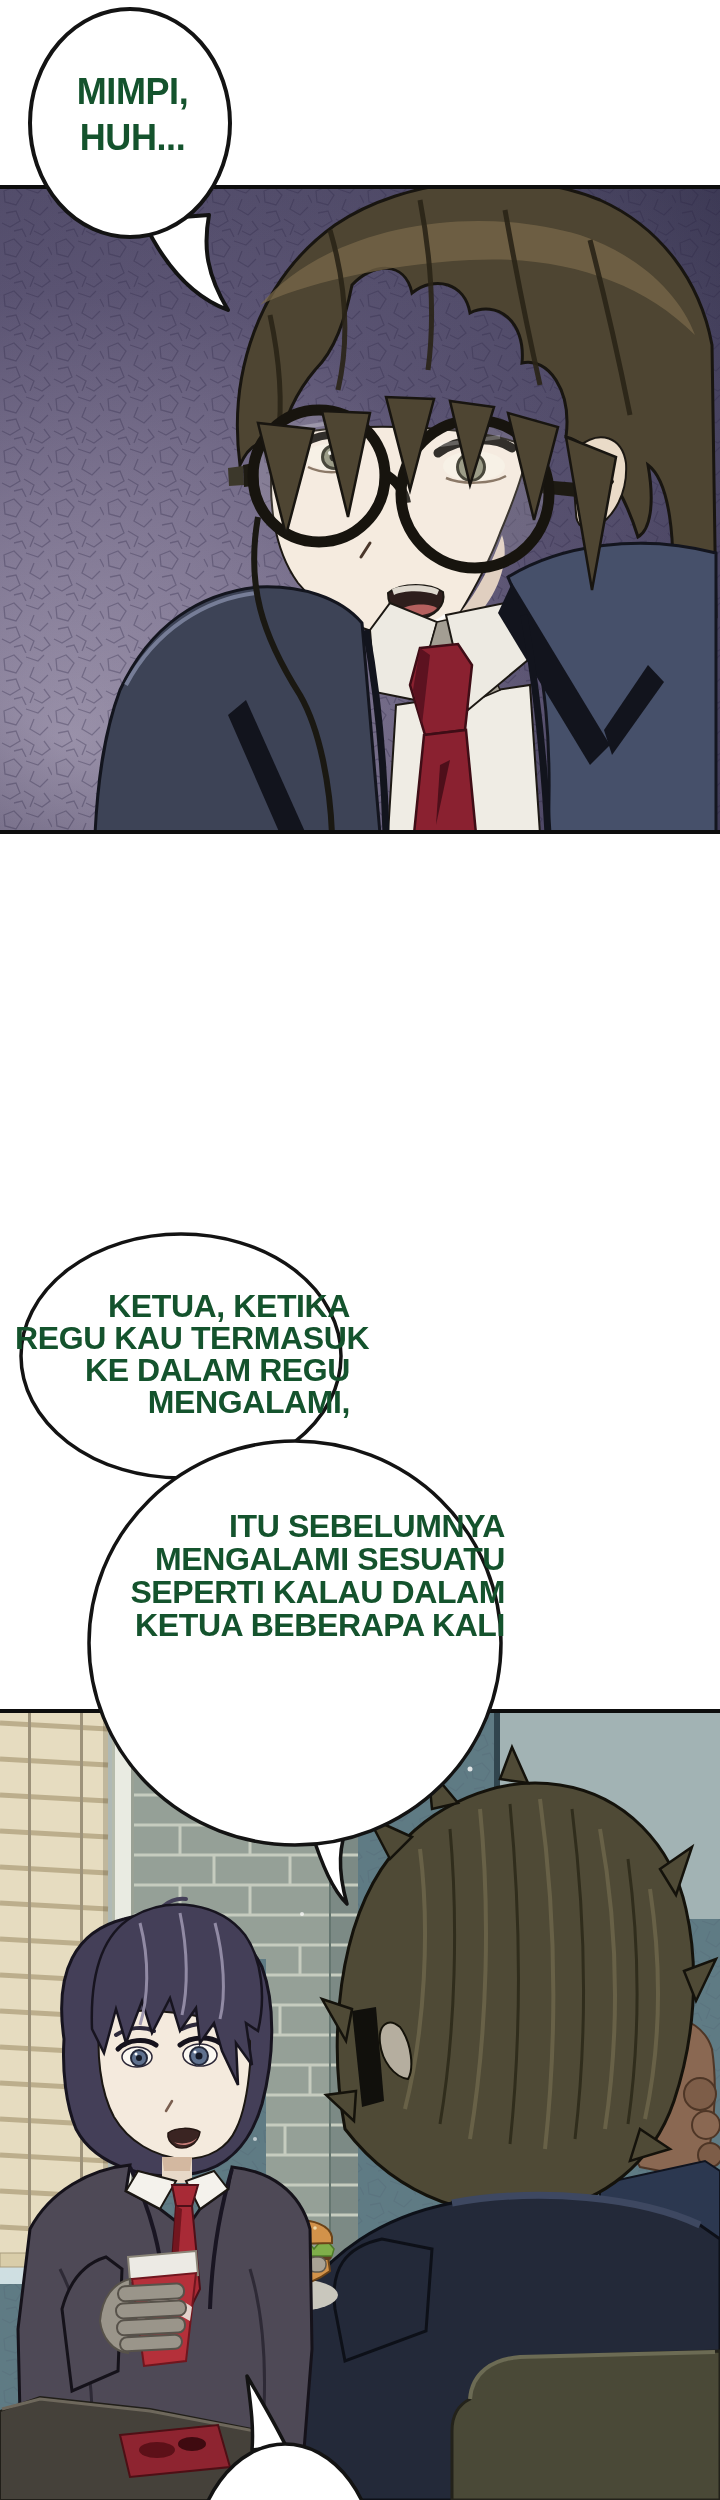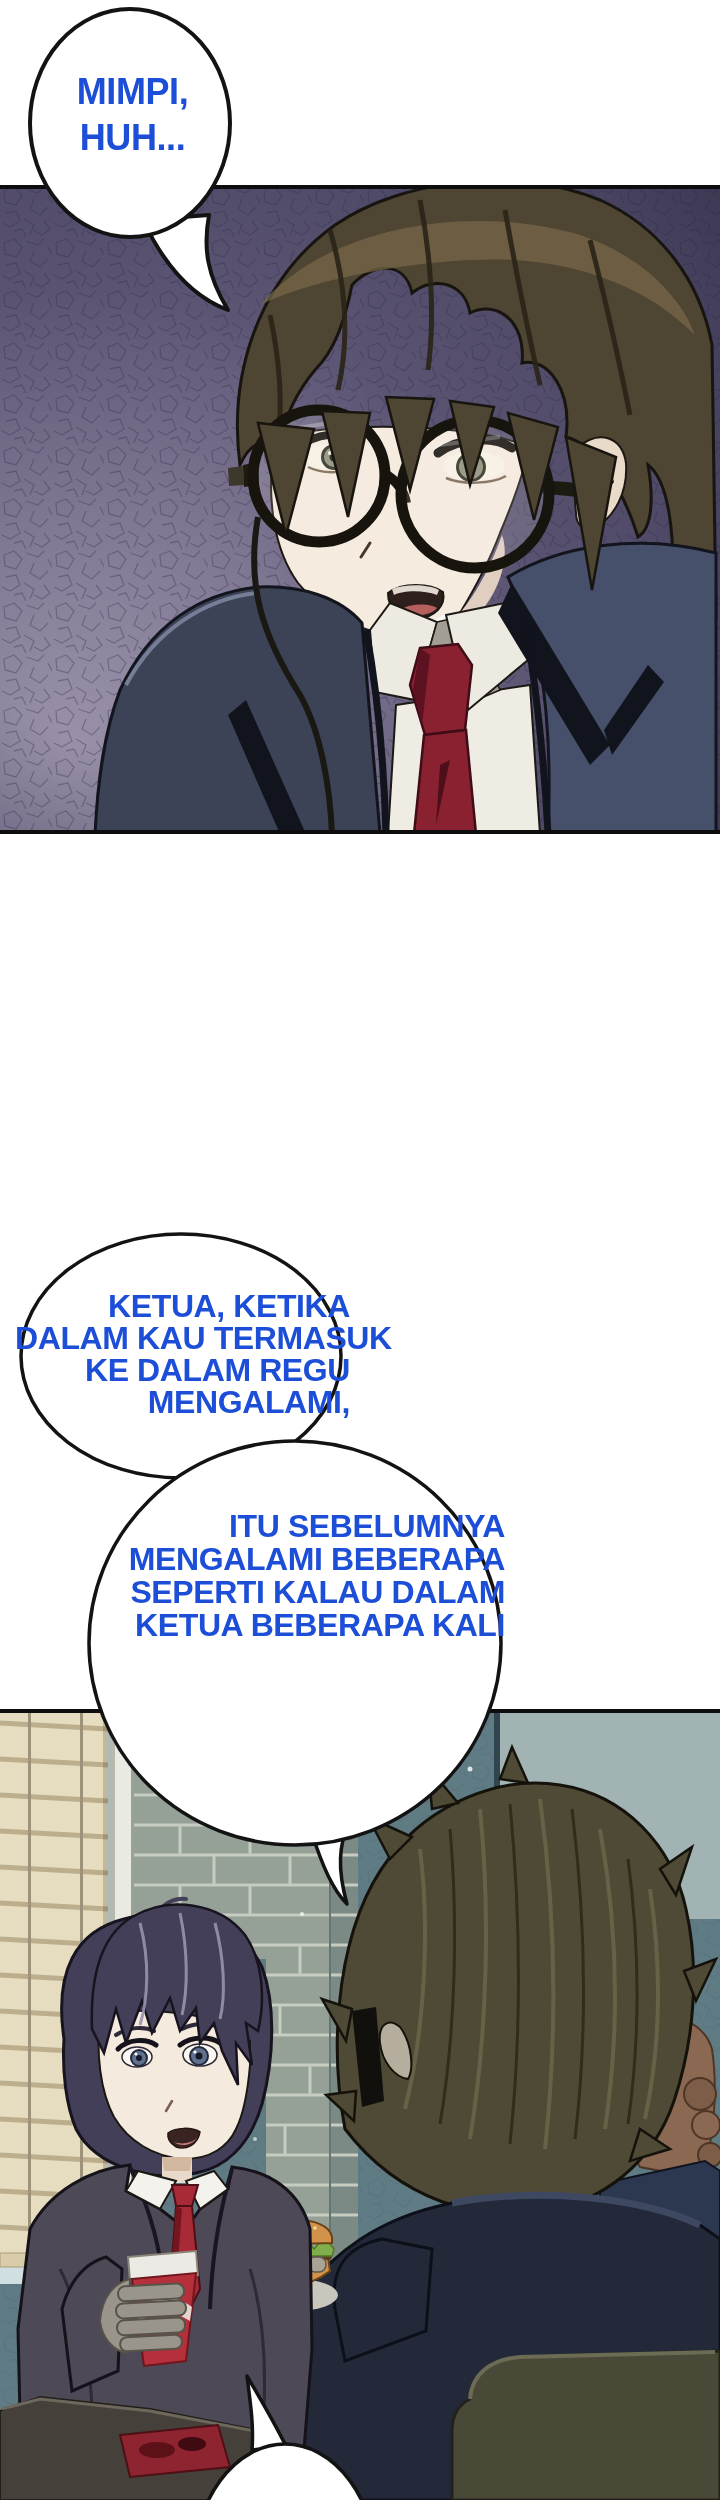--- a/index.html
+++ b/index.html
@@ -2,21 +2,21 @@
 <html><head>
 <meta charset="utf-8">
 <style>
   html,body{margin:0;padding:0;background:#ffffff;}
   #stage{position:relative;width:720px;height:2500px;background:#ffffff;overflow:hidden;
          font-family:"Liberation Sans","DejaVu Sans",sans-serif;}
   .panel{position:absolute;left:0;width:720px;overflow:hidden;z-index:1;}
   .panel svg{display:block;}
   .bubble{position:absolute;z-index:3;}
   .bubble svg{position:absolute;left:0;top:0;}
-  .bubble-text{position:absolute;width:100%;text-align:center;font-weight:700;color:#1d4ed8;
+  .bubble-text{position:absolute;width:100%;text-align:center;font-weight:700;color:#14532d;
                letter-spacing:-0.4px;}
   .bubble-text span{display:block;white-space:nowrap;}
   .bt-big{font-size:36px;line-height:46px;}
   .bt-mid{font-size:32px;line-height:32px;text-align:right;}
 </style>
 </head>
 <body>
 
 <div id="stage">
 
@@ -362,34 +362,34 @@
       <span>HUH...</span>
     </div>
   </div>
 
   <div class="bubble" style="left:15px;top:1230px;width:335px;height:255px;">
     <svg width="335" height="255" viewBox="0 0 335 255">
       <ellipse cx="166" cy="126" rx="160" ry="122" fill="#ffffff" stroke="#131313" stroke-width="3.5"></ellipse>
     </svg>
     <div class="bubble-text bt-mid" style="left:0;top:60px;">
       <span>KETUA, KETIKA</span>
-      <span>DALAM KAU TERMASUK</span>
+      <span>REGU KAU TERMASUK</span>
       <span>KE DALAM REGU</span>
       <span>MENGALAMI,</span>
     </div>
   </div>
 
   <div class="bubble" style="left:85px;top:1438px;width:420px;height:470px;">
     <svg width="420" height="470" viewBox="0 0 420 470">
       <path d="M 225 390 C 238 430 248 452 262 466 C 252 430 254 408 264 382 Z" fill="#ffffff" stroke="#131313" stroke-width="3.5" stroke-linejoin="round"></path>
       <ellipse cx="210" cy="205" rx="206" ry="202" fill="#ffffff" stroke="#131313" stroke-width="3.5"></ellipse>
     </svg>
     <div class="bubble-text bt-mid" style="left:0;top:72px;line-height:33px;">
       <span>ITU SEBELUMNYA</span>
-      <span>MENGALAMI BEBERAPA</span>
+      <span>MENGALAMI SESUATU</span>
       <span>SEPERTI KALAU DALAM</span>
       <span>KETUA BEBERAPA KALI</span>
     </div>
   </div>
 
   <div class="bubble" style="left:190px;top:2370px;width:200px;height:130px;overflow:hidden;">
     <svg width="200" height="130" viewBox="0 0 200 130">
       <path d="M 57 6 C 60 30 64 55 62 80 L 96 76 C 84 52 70 28 57 6 Z" fill="#ffffff" stroke="#131313" stroke-width="3.5" stroke-linejoin="round"></path>
       <ellipse cx="95" cy="200" rx="92" ry="126" fill="#ffffff" stroke="#131313" stroke-width="3.5"></ellipse>
     </svg>

